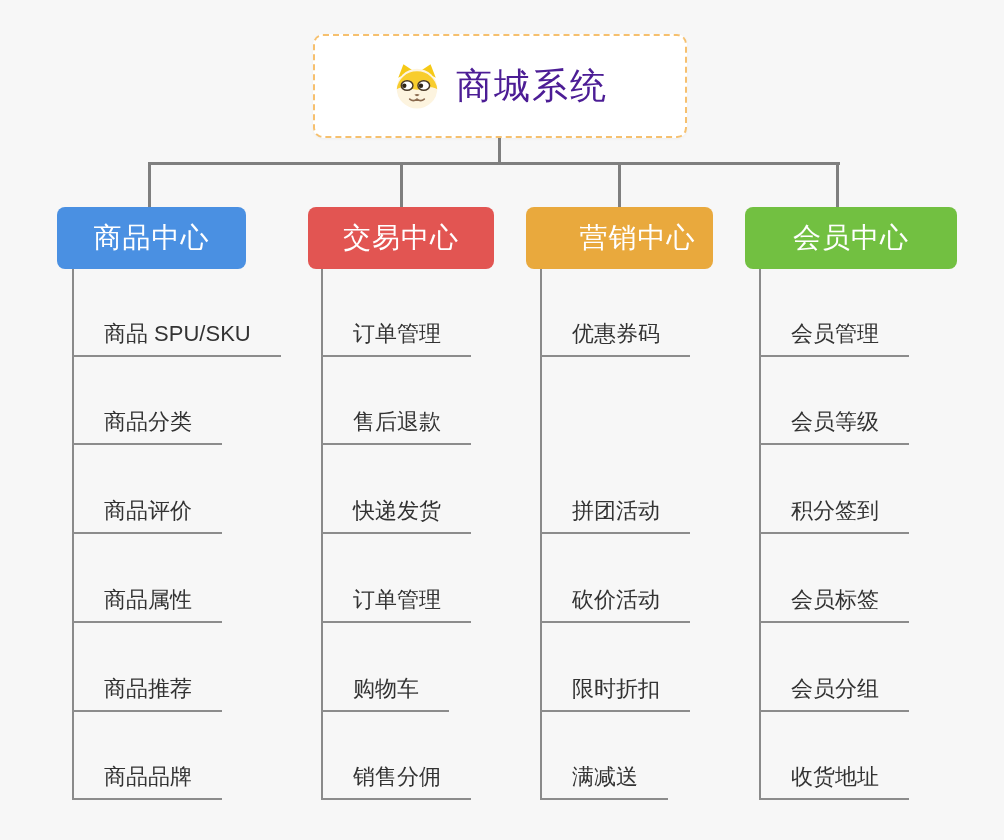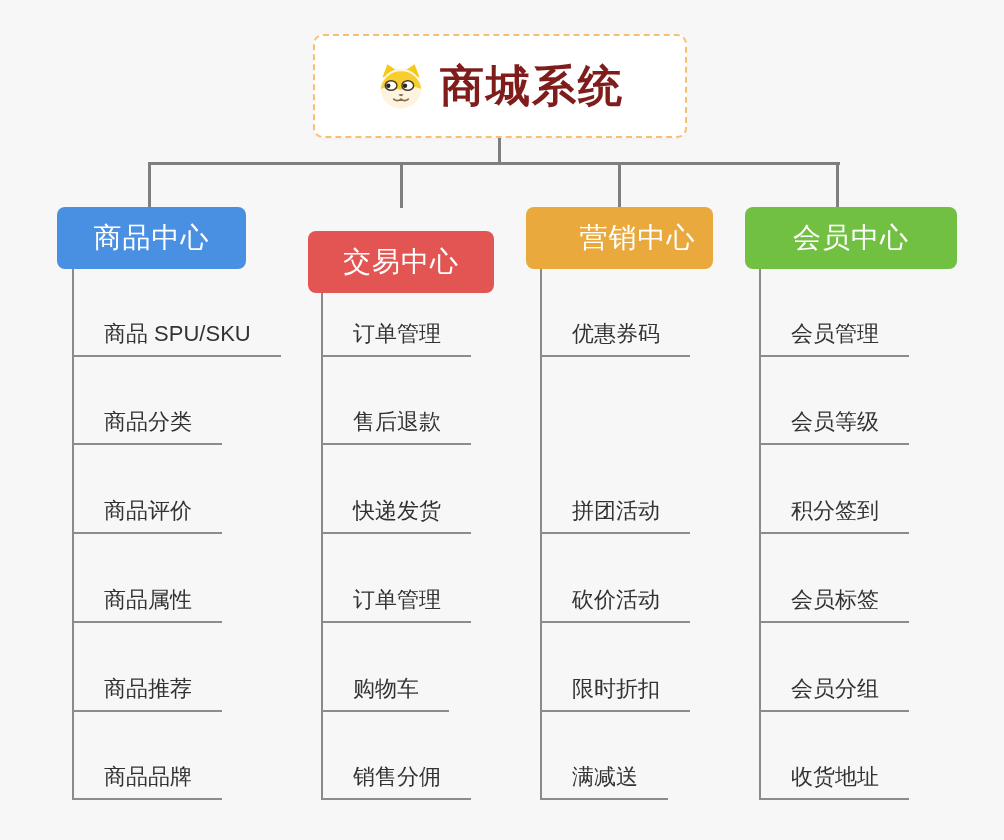--- a/index.html
+++ b/index.html
@@ -23,33 +23,33 @@
 
   
   .root-node{
     position:absolute;left:313px;top:34px;width:374px;height:104px;
     background:#ffffff;border:2px dashed #f6c06e;border-radius:10px;
     box-sizing:border-box;
     display:flex;align-items:center;justify-content:center;gap:14px;
     box-shadow:0 1px 3px rgba(0,0,0,0.04);
   }
   .root-title{
-    font-size:44px;color:#7f1d1d;letter-spacing:2px;font-weight:700;
+    font-size:36px;color:#4c1d95;letter-spacing:2px;font-weight:400;
   }
   .dog{width:50px;height:46px;display:inline-flex;}
 
   
   .branch-box{
     position:absolute;top:207px;height:62px;border-radius:8px;
     display:flex;align-items:center;justify-content:center;
     box-sizing:border-box;
   }
   .branch-box span{color:#ffffff;font-size:28px;letter-spacing:1px;}
   .b0{left:57px;width:189px;}
-  .b1{left:308px;width:186px;margin-top:24px;}
+  .b1{left:308px;width:186px;}
   .b2{left:526px;width:187px;}
   .b3{left:745px;width:212px;}
 
   
   .leaf{
     position:absolute;
     font-size:22px;line-height:28px;color:#333333;
     padding:0 30px 7px 32px;
     border-bottom:2px solid #8c8c8c;
     white-space:nowrap;

